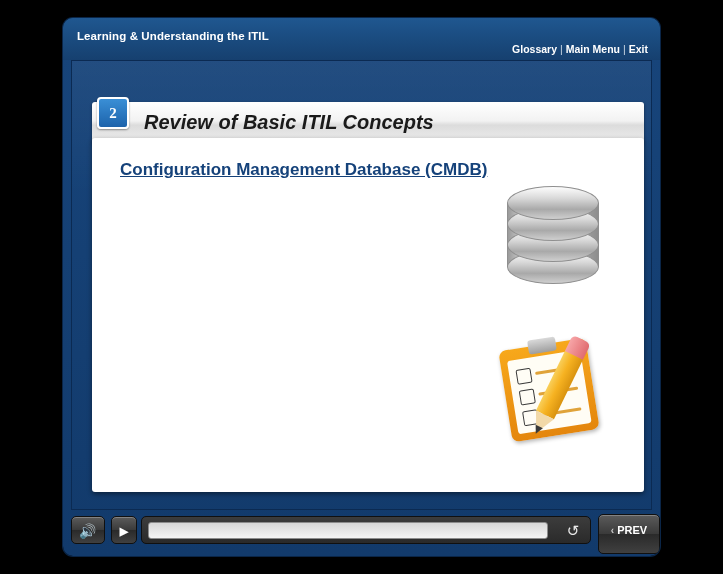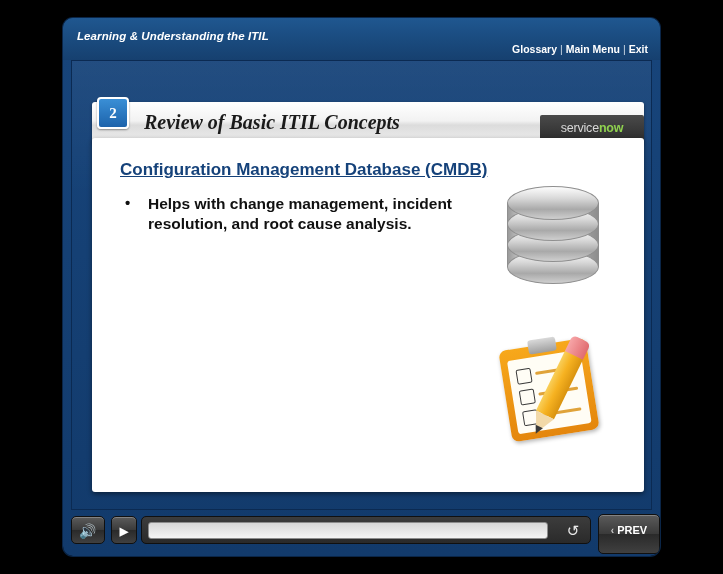--- a/index.html
+++ b/index.html
@@ -33,21 +33,20 @@
     background: linear-gradient(to bottom, #1f5790 0%, #1a4b7f 50%, #16406f 100%);
   }
   .course-title {
     position: absolute;
     left: 14px;
     top: 12px;
     color: #ffffff;
     font-size: 11.5px;
     font-weight: bold;
     letter-spacing: 0.1px;
-    font-style: italic;
   }
   .topnav {
     position: absolute;
     right: 12px;
     top: 25px;
     font-size: 10.5px;
     font-weight: bold;
     color: #ffffff;
   }
   .topnav a {
@@ -122,21 +121,21 @@
     font-family: "Liberation Serif", serif;
   }
   .slide-title {
     position: absolute;
     left: 52px;
     top: 9px;
     font-size: 20px;
     font-style: italic;
     font-weight: bold;
     color: #1a1a1a;
-    font-family: Liberation Serif, serif;
+    font-family: Liberation Sans, sans-serif;
   }
   .brand {
     position: absolute;
     right: 0;
     top: 13px;
     width: 104px;
     height: 27px;
     background: linear-gradient(to bottom, #4a4a4a, #2b2b2b);
     border-radius: 2px;
     color: #d8d8d8;
@@ -420,29 +419,27 @@
     </div>
   </div>
 
   <div class="stage">
 
     <div class="slide">
 
       <div class="title-bar">
         <div class="chapter-num">2</div>
         <div class="slide-title">Review of Basic ITIL Concepts</div>
-        <div class="brand"><span>service</span><b>now</b></div>
       </div>
 
       <div class="content">
 
         <div class="heading">Configuration Management Database (CMDB)</div>
 
         <ul class="bullets">
-          <li>Helps with change management, incident resolution, and root cause analysis.</li>
         </ul>
 
 
         <div class="db-icon">
           <div class="db-body" style="top:17px;height:64px;"></div>
           <div class="db-disc" style="top:64px;"></div>
           <div class="db-disc" style="top:42px;"></div>
           <div class="db-disc" style="top:21px;"></div>
           <div class="db-disc" style="top:0px;"></div>
         </div>

